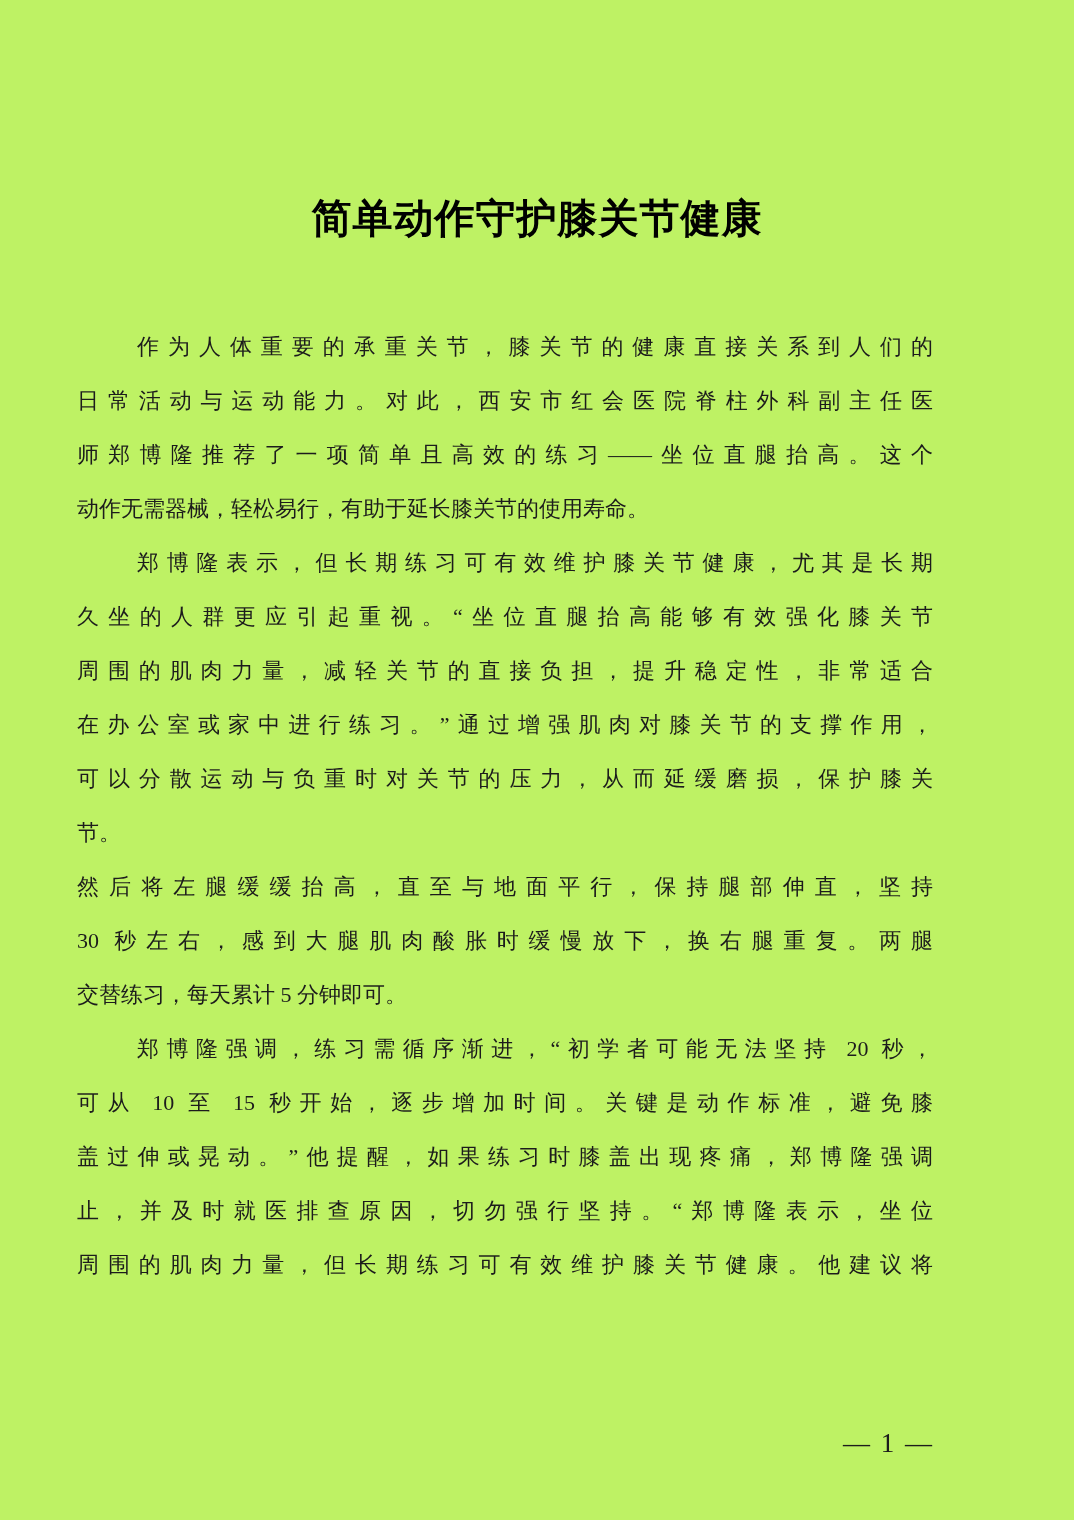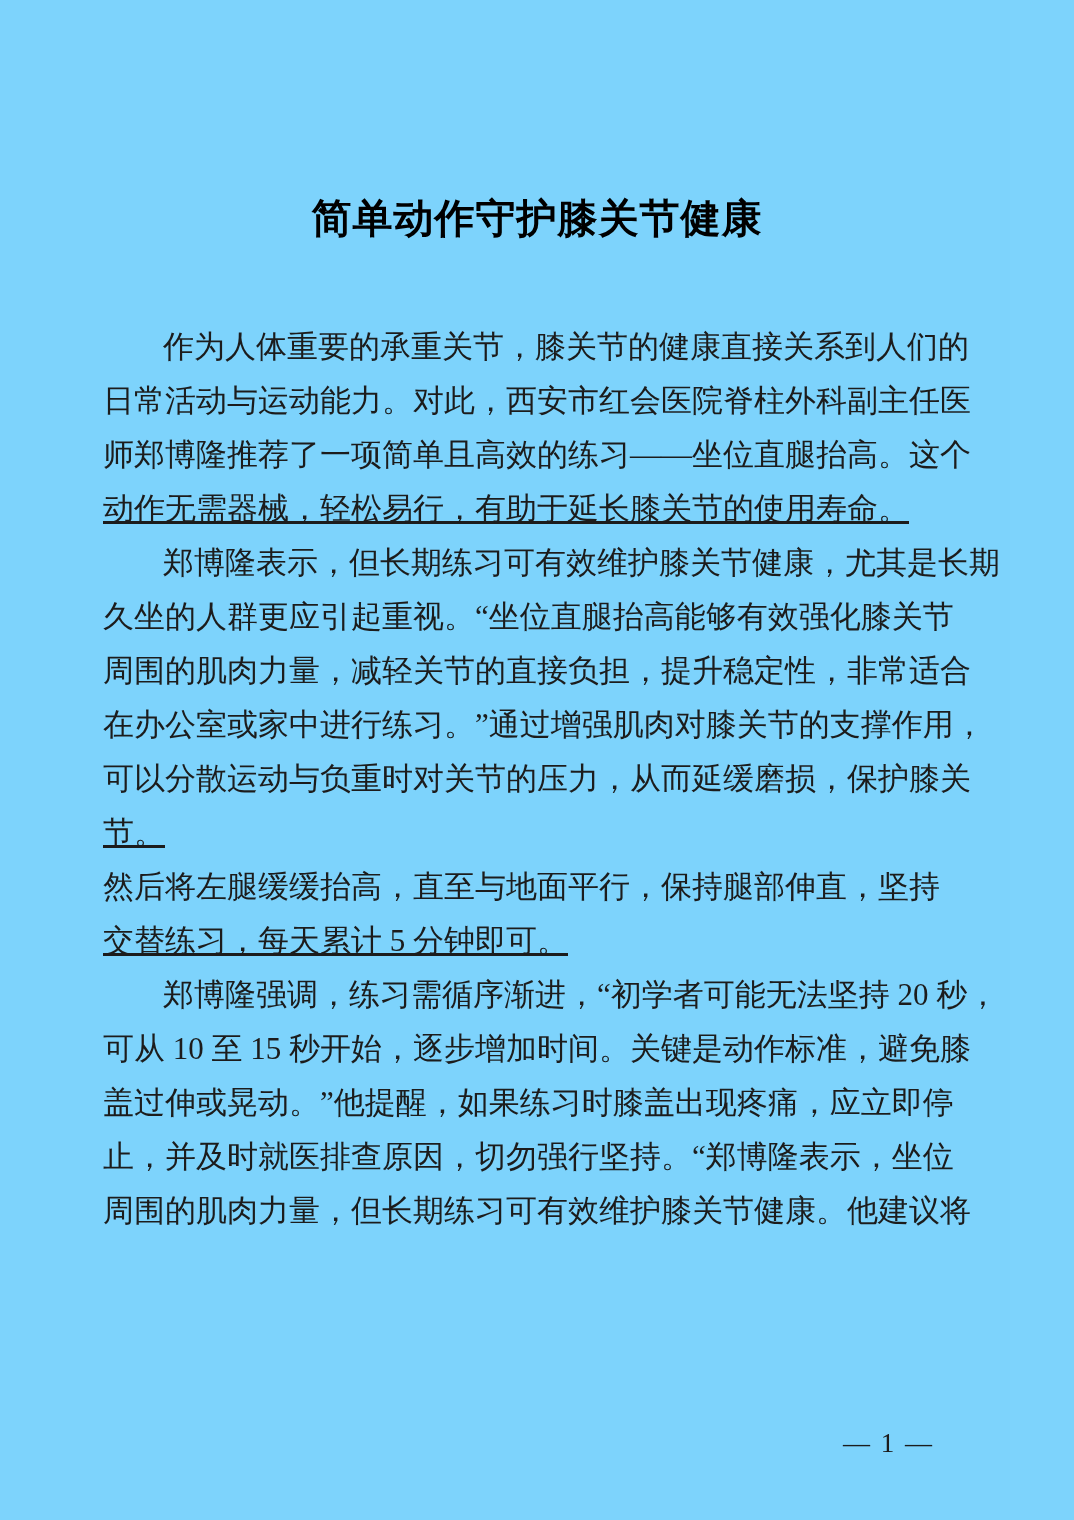--- a/index.html
+++ b/index.html
@@ -5,60 +5,59 @@
   html, body {
     margin: 0;
     padding: 0;
     background: #ffffff;
   }
   .page {
     position: relative;
     width: 1074px;
     height: 1520px;
     margin: 0 auto;
-    background: #7dd3fc;
+    background: #bef264;
     overflow: hidden;
     box-sizing: border-box;
   }
   .title {
     margin: 0;
     padding-top: 192px;
     text-align: center;
     font-family: "Liberation Sans", "DejaVu Sans", sans-serif;
     font-weight: 900;
     font-size: 40px;
     line-height: 52px;
     color: #000000;
     letter-spacing: 1px;
   }
   .doc-body {
-    margin: 76px 141px 0 103px;
+    margin: 76px 141px 0 77px;
     font-family: "Liberation Serif", "DejaVu Serif", serif;
-    font-size: 31px;
+    font-size: 22px;
     color: #1c1c1c;
   }
   .paragraph {
     margin: 0;
   }
   .line {
     height: 54px;
     line-height: 54px;
     text-align: justify;
     text-align-last: justify;
     text-justify: inter-ideograph;
     white-space: nowrap;
     overflow: visible;
   }
   .line.first {
     padding-left: 60px;
   }
   .line.flush-left {
     text-align: right;
     text-align-last: left;
-    text-decoration: underline;
   }
   .footer {
     position: absolute;
     top: 1428px;
     right: 140px;
     font-family: "Liberation Serif", "DejaVu Serif", serif;
     font-size: 27px;
     color: #1c1c1c;
     letter-spacing: 2px;
   }
@@ -79,25 +78,26 @@
       <div class="paragraph">
         <div class="line first">郑博隆表示，但长期练习可有效维护膝关节健康，尤其是长期</div>
         <div class="line">久坐的人群更应引起重视。“坐位直腿抬高能够有效强化膝关节</div>
         <div class="line">周围的肌肉力量，减轻关节的直接负担，提升稳定性，非常适合</div>
         <div class="line">在办公室或家中进行练习。”通过增强肌肉对膝关节的支撑作用，</div>
         <div class="line">可以分散运动与负重时对关节的压力，从而延缓磨损，保护膝关</div>
         <div class="line flush-left">节。</div>
       </div>
       <div class="paragraph">
         <div class="line">然后将左腿缓缓抬高，直至与地面平行，保持腿部伸直，坚持</div>
+        <div class="line">30 秒左右，感到大腿肌肉酸胀时缓慢放下，换右腿重复。两腿</div>
         <div class="line flush-left">交替练习，每天累计 5 分钟即可。</div>
       </div>
       <div class="paragraph">
         <div class="line first">郑博隆强调，练习需循序渐进，“初学者可能无法坚持 20 秒，</div>
         <div class="line">可从 10 至 15 秒开始，逐步增加时间。关键是动作标准，避免膝</div>
-        <div class="line">盖过伸或晃动。”他提醒，如果练习时膝盖出现疼痛，应立即停</div>
+        <div class="line">盖过伸或晃动。”他提醒，如果练习时膝盖出现疼痛，郑博隆强调</div>
         <div class="line">止，并及时就医排查原因，切勿强行坚持。“郑博隆表示，坐位</div>
         <div class="line">周围的肌肉力量，但长期练习可有效维护膝关节健康。他建议将</div>
       </div>
     </div>
 
   <div class="footer">— 1 —</div>
 </div>
 
 </body></html>

